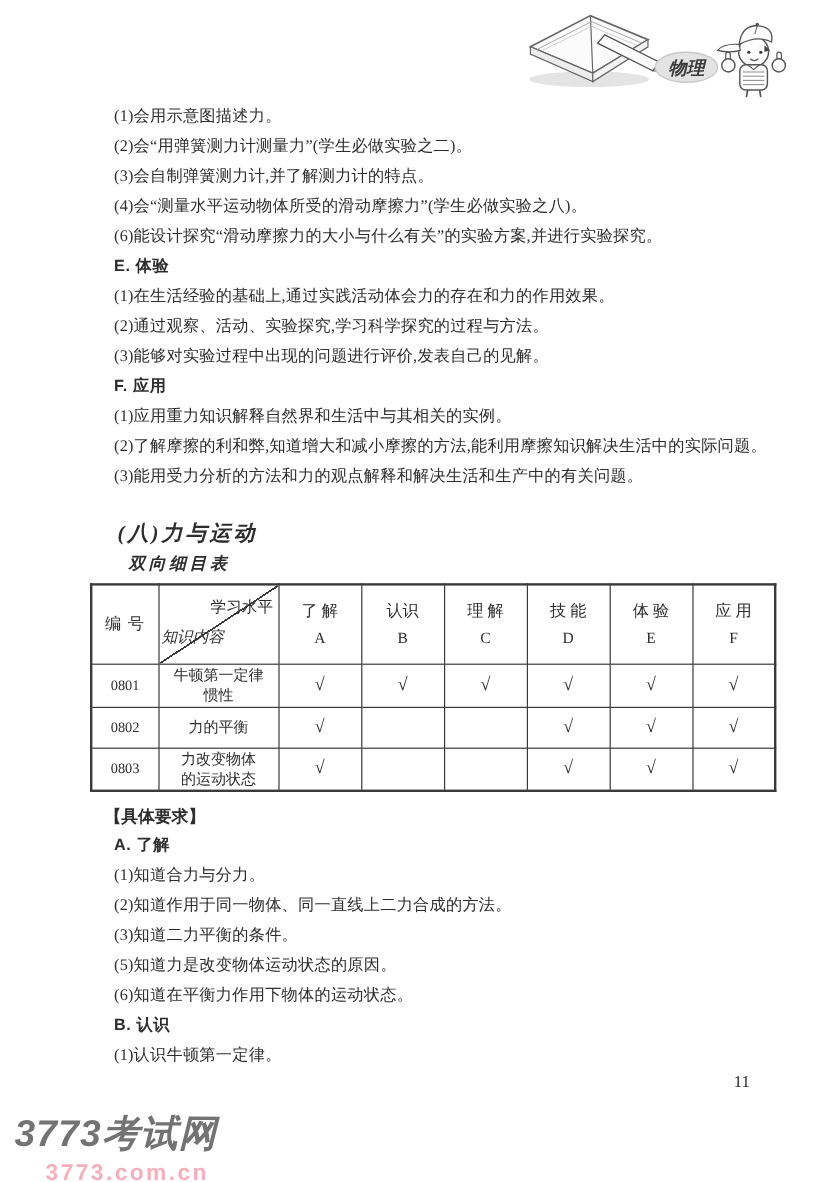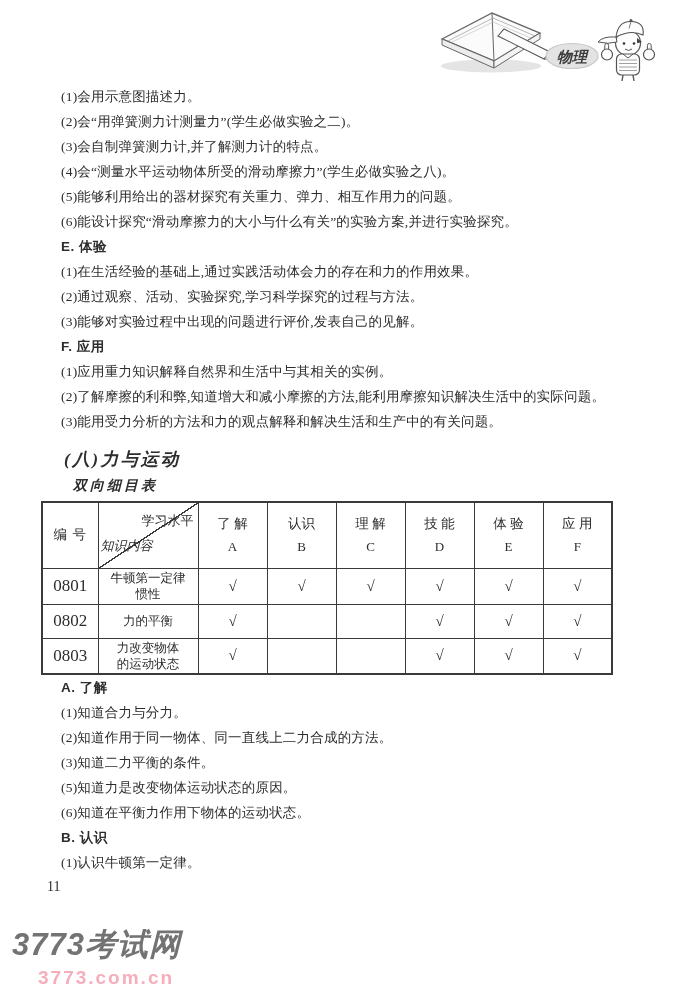--- a/index.html
+++ b/index.html
@@ -18,38 +18,38 @@
     position: absolute;
     top: 5px;
     left: 436px;
     width: 240px;
     height: 78px;
   }
 
   
   .content {
     position: relative;
-    padding: 84px 56px 0 61px;
+    padding: 84px 56px 0 95px;
   }
   .line {
     margin: 0;
     font-size: 13.5px;
     line-height: 25px;
     letter-spacing: 0.2px;
     white-space: nowrap;
   }
   .sec-head {
     font-family: "Liberation Sans", "DejaVu Sans", sans-serif;
     font-weight: bold;
     font-size: 13.5px;
     line-height: 25px;
     letter-spacing: 0.5px;
   }
   .chapter {
-    margin: 10px 0 0 3px;
+    margin: 20px 0 0 3px;
     font-size: 17.5px;
     line-height: 30px;
     font-weight: bold;
     font-style: italic;
     letter-spacing: 2.5px;
   }
   .table-title {
     font-size: 14px;
     line-height: 24px;
     font-weight: bold;
@@ -85,37 +85,37 @@
   .diag-line {
     position: absolute; left:0; top:0; right:0; bottom:0;
     background: linear-gradient(to bottom right,
       transparent calc(50% - 0.7px),
       #3a3a3a calc(50% - 0.7px),
       #3a3a3a calc(50% + 0.7px),
       transparent calc(50% + 0.7px));
   }
   .diag-top    { position:absolute; top:9px;  right:4px; font-size:13px; }
   .diag-bottom { position:absolute; bottom:13px; left:2px; font-size:13px;font-style:italic; }
-  .id-cell    { font-size: 17px; }
+  .id-cell    { font-size: 12px; }
   .topic-cell { font-size: 12.5px; line-height: 16px; white-space: pre-line; }
   .mark-cell  { font-size: 15px; color:#333; }
 
   
   .bracket-heading {
     margin: 9px 0 0 -8px;
     font-family: "Liberation Sans", "DejaVu Sans", sans-serif;
     font-weight: bold;
     font-size: 14px;
     line-height: 22px;
   }
 
   .page-number {
     position: relative;
     left: -14px;
-    text-align: left;
+    text-align: right;
     font-size: 14px;
     line-height: 24px;
   }
 
   
   .watermark {
     position: absolute;
     left: 12px;
     top: 924px;
     pointer-events: none;
@@ -188,21 +188,20 @@
       </g>
     </svg>
   </div>
 
   <div class="content">
 
     <p class="line">(1)会用示意图描述力。</p>
     <p class="line">(2)会“用弹簧测力计测量力”(学生必做实验之二)。</p>
     <p class="line">(3)会自制弹簧测力计,并了解测力计的特点。</p>
     <p class="line">(4)会“测量水平运动物体所受的滑动摩擦力”(学生必做实验之八)。</p>
-    <p class="line">(5)能够利用给出的器材探究有关重力、弹力、相互作用力的问题。</p>
     <p class="line">(6)能设计探究“滑动摩擦力的大小与什么有关”的实验方案,并进行实验探究。</p>
 
     <p class="line sec-head">E. 体验</p>
     <p class="line">(1)在生活经验的基础上,通过实践活动体会力的存在和力的作用效果。</p>
     <p class="line">(2)通过观察、活动、实验探究,学习科学探究的过程与方法。</p>
     <p class="line">(3)能够对实验过程中出现的问题进行评价,发表自己的见解。</p>
 
     <p class="line sec-head">F. 应用</p>
     <p class="line">(1)应用重力知识解释自然界和生活中与其相关的实例。</p>
     <p class="line">(2)了解摩擦的利和弊,知道增大和减小摩擦的方法,能利用摩擦知识解决生活中的实际问题。</p>
@@ -285,20 +284,21 @@
           <td class="mark-cell">√</td>
           <td class="mark-cell"></td>
           <td class="mark-cell"></td>
           <td class="mark-cell">√</td>
           <td class="mark-cell">√</td>
           <td class="mark-cell">√</td>
         </tr>
       </tbody>
     </table>
 
+    <div class="bracket-heading">【具体要求】</div>
 
     <p class="line sec-head">A. 了解</p>
     <p class="line">(1)知道合力与分力。</p>
     <p class="line">(2)知道作用于同一物体、同一直线上二力合成的方法。</p>
     <p class="line">(3)知道二力平衡的条件。</p>
     <p class="line">(5)知道力是改变物体运动状态的原因。</p>
     <p class="line">(6)知道在平衡力作用下物体的运动状态。</p>
 
     <p class="line sec-head">B. 认识</p>
     <p class="line">(1)认识牛顿第一定律。</p>

